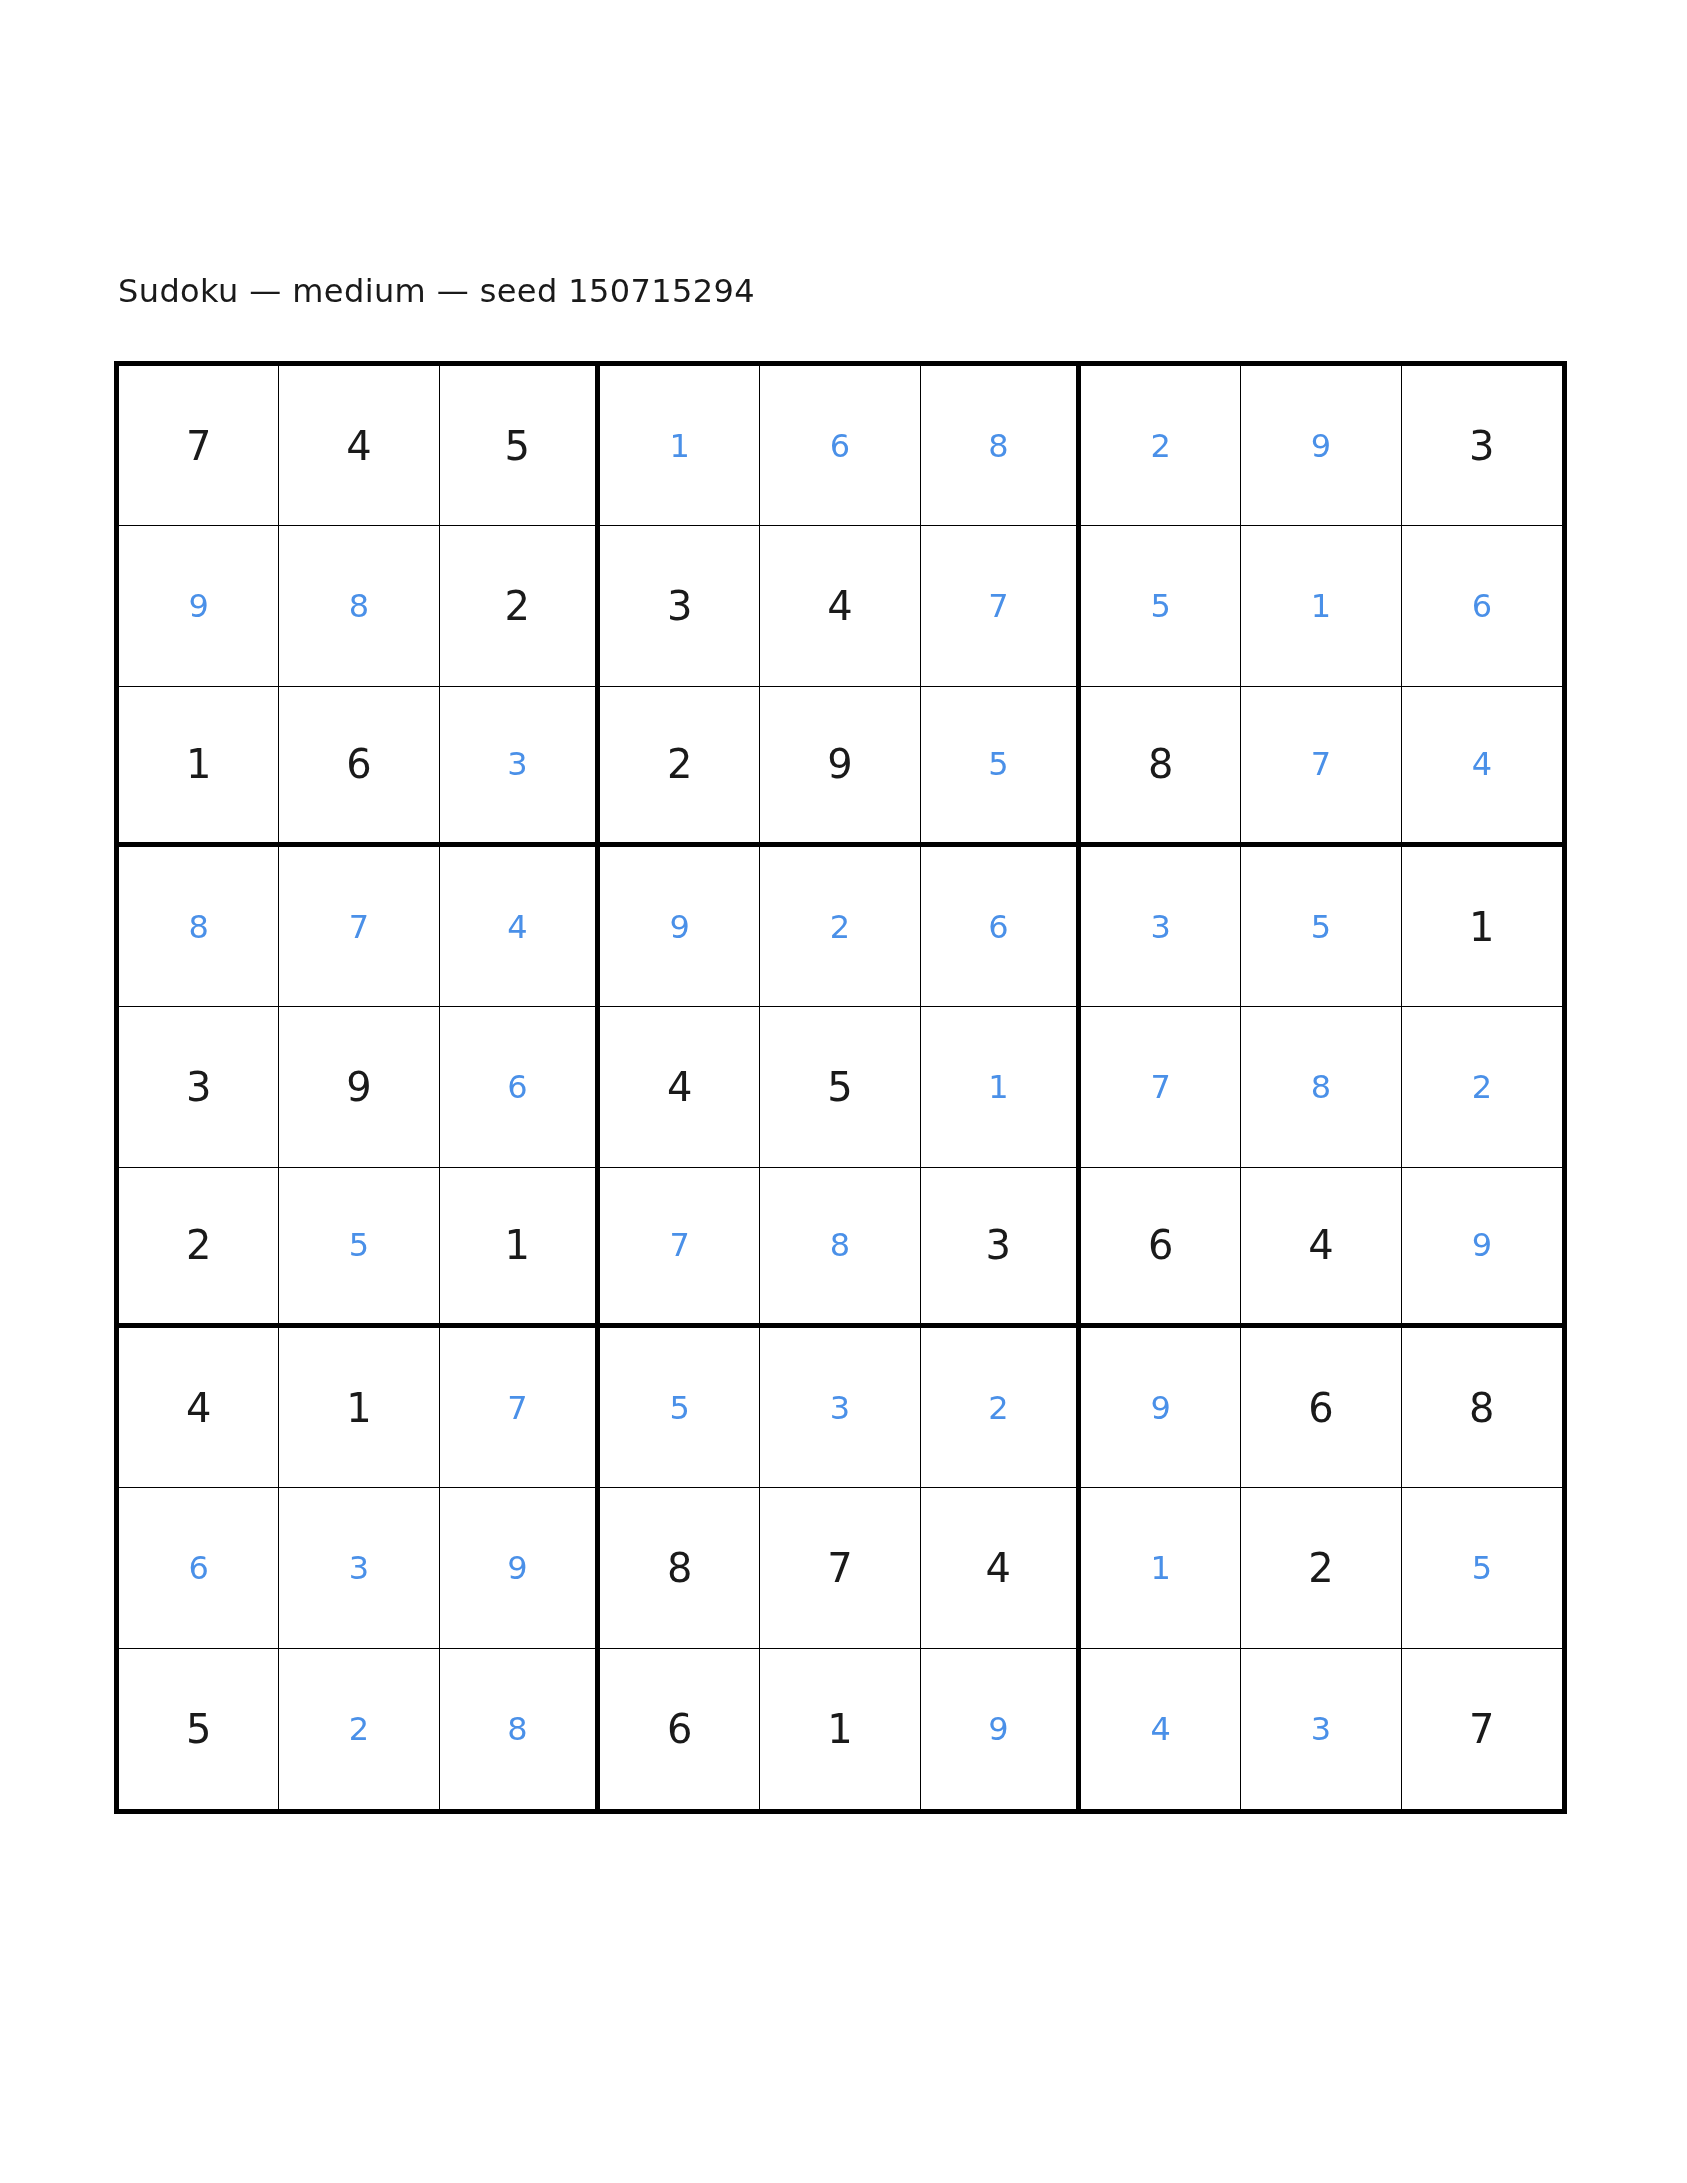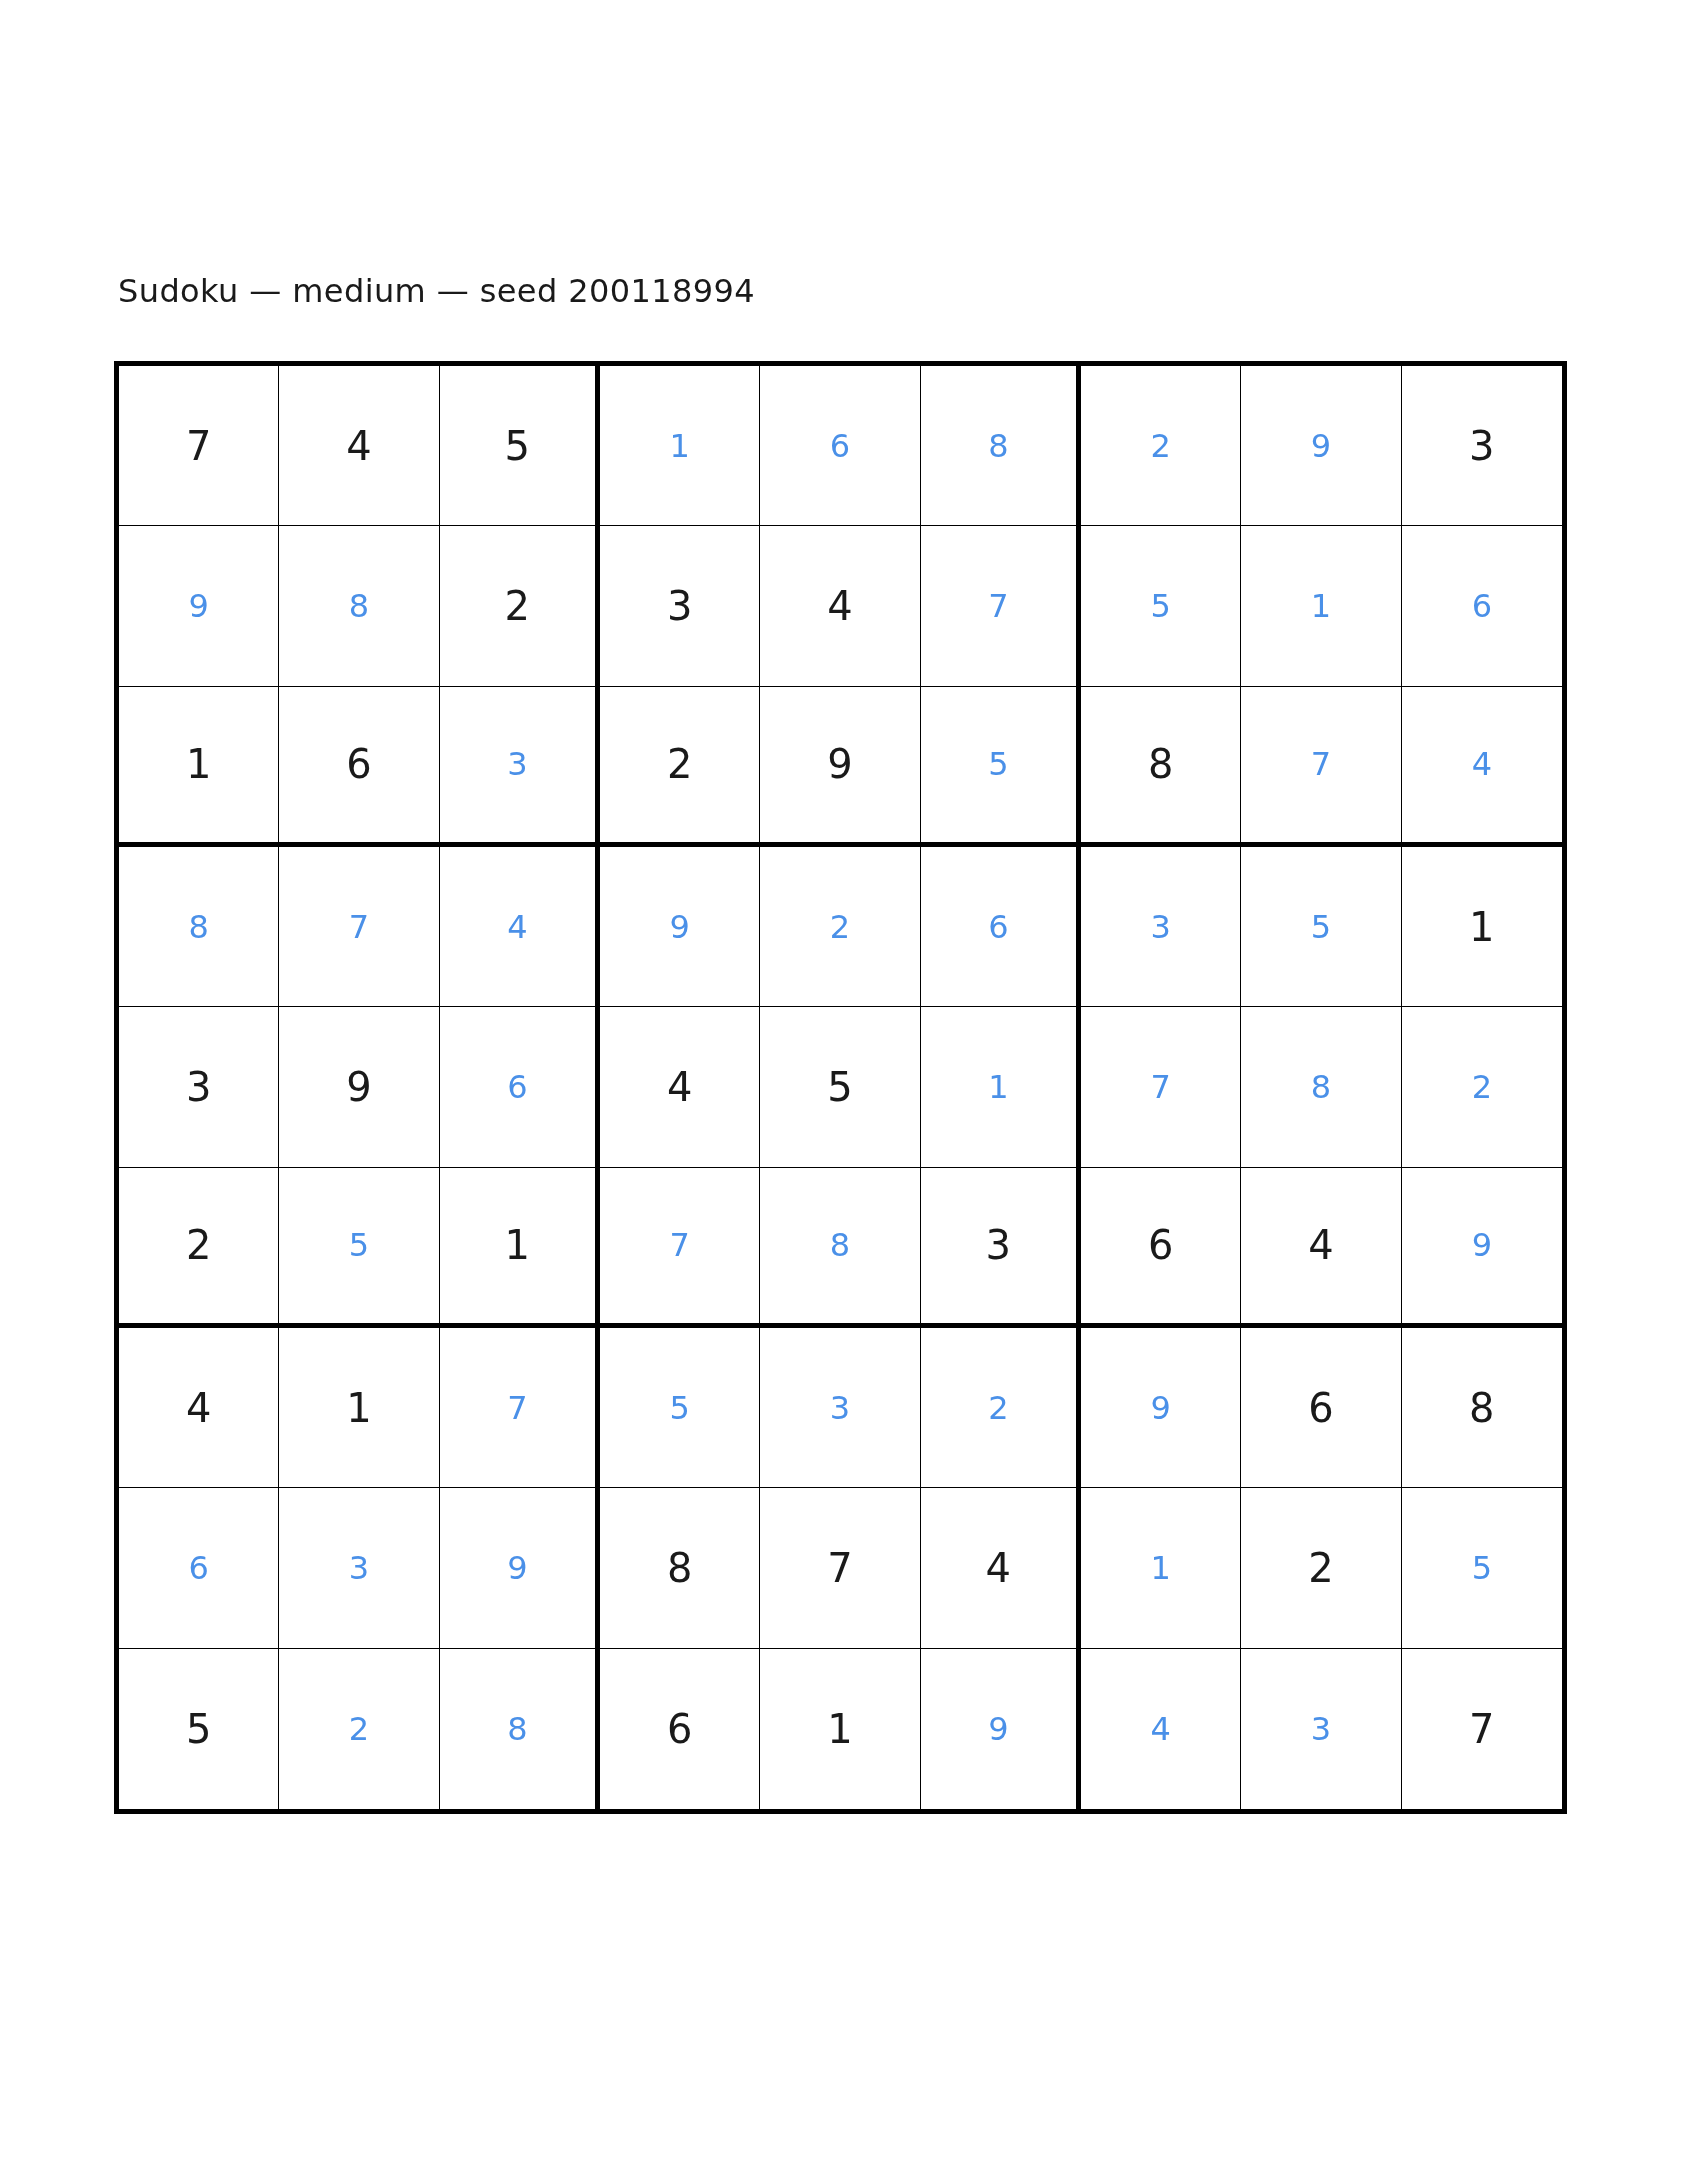--- a/index.html
+++ b/index.html
@@ -58,21 +58,21 @@
   
   .cell.col9 { border-right: none; }
   .cell.row9 { border-bottom: none; }
   
   .cell.blockright { border-right: 5px solid #000000; }
   .cell.blockbottom { border-bottom: 5px solid #000000; }
 </style>
 </head>
 <body>
 
-<div id="title">Sudoku — medium — seed 200118994</div>
+<div id="title">Sudoku — medium — seed 150715294</div>
 
 <div id="board">
   <div class="grid" id="grid">
       <div class="cell given">7</div>
       <div class="cell given">4</div>
       <div class="cell given blockright">5</div>
       <div class="cell filled">1</div>
       <div class="cell filled">6</div>
       <div class="cell filled blockright">8</div>
       <div class="cell filled">2</div>

